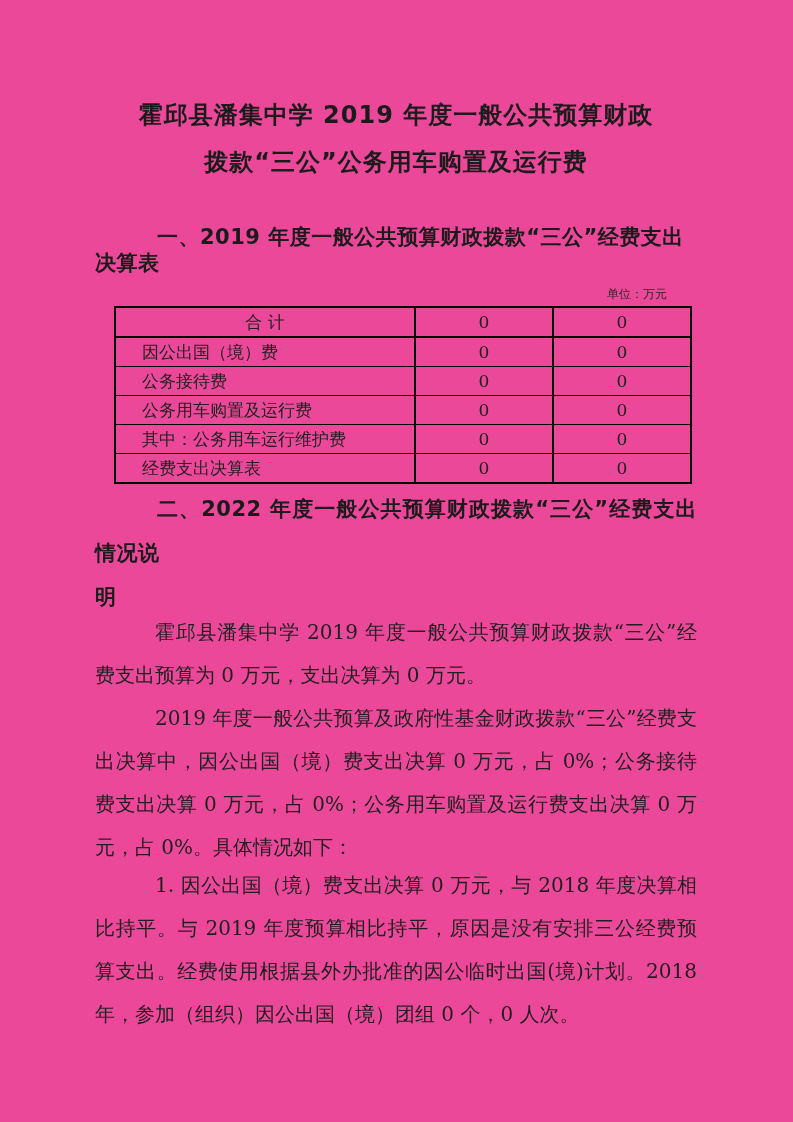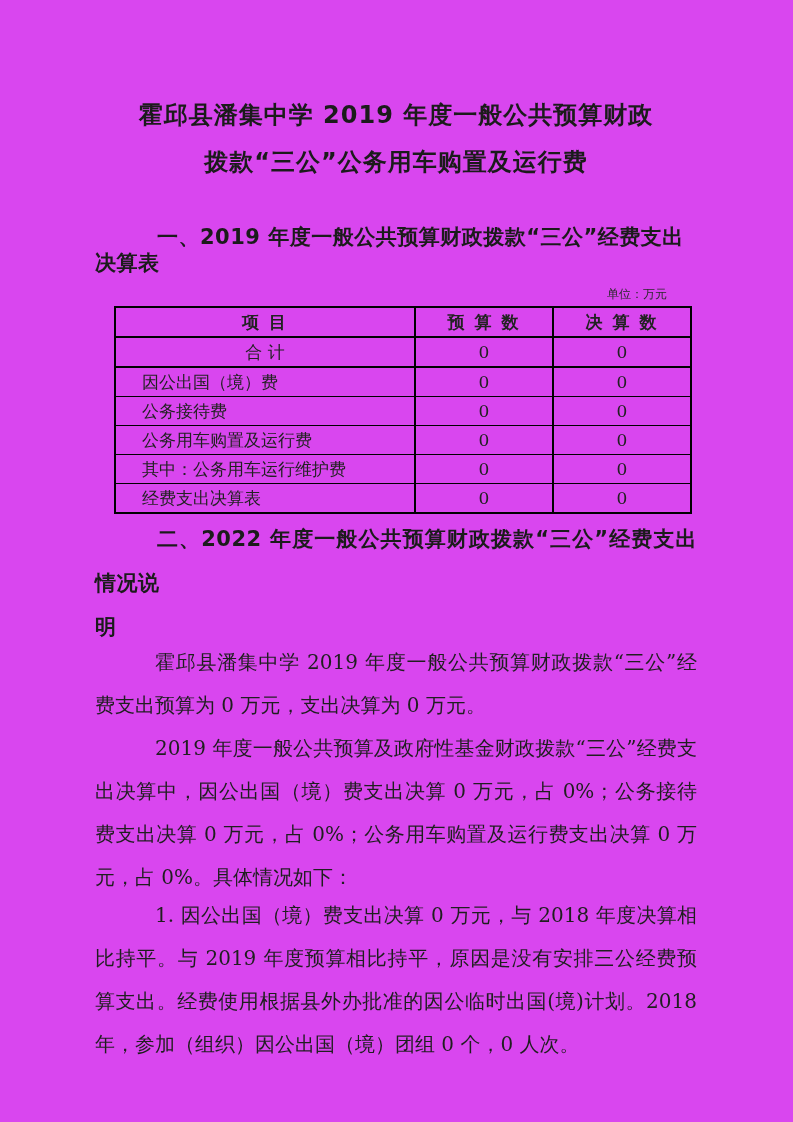--- a/index.html
+++ b/index.html
@@ -1,21 +1,21 @@
 <!DOCTYPE html>
 <html><head>
 <meta charset="utf-8">
 <style>
   html, body { margin: 0; padding: 0; background: #e8e8e8; }
   .page {
     position: relative;
     width: 793px;
     height: 1122px;
     margin: 0 auto;
-    background: #d946ef;
+    background: #ec4899;
     box-sizing: border-box;
     padding: 92px 96px 0 95px;
     font-family: "DejaVu Serif", "Liberation Serif", serif;
     color: #1f1f1f;
     overflow: hidden;
   }
   .title-line {
     display: block;
     text-align: center;
     font-family: "DejaVu Sans", "Liberation Sans", sans-serif;
@@ -102,25 +102,20 @@
 
   <span class="unit-note">单位：万元</span>
 
   <table class="expense-table">
     <colgroup>
       <col style="width:300px">
       <col style="width:138px">
       <col style="width:138px">
     </colgroup>
     <tbody>
-      <tr class="hdr-row">
-        <td>项 目</td>
-        <td>预 算 数</td>
-        <td>决 算 数</td>
-      </tr>
       <tr class="total-row">
         <td>合 计</td>
         <td class="num-cell">0</td>
         <td class="num-cell">0</td>
       </tr>
       <tr>
         <td class="label-cell">因公出国（境）费</td>
         <td class="num-cell">0</td>
         <td class="num-cell">0</td>
       </tr>

